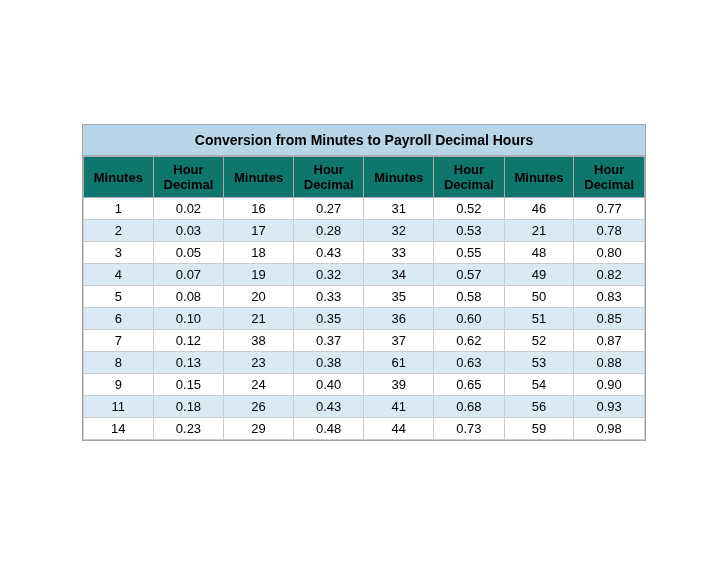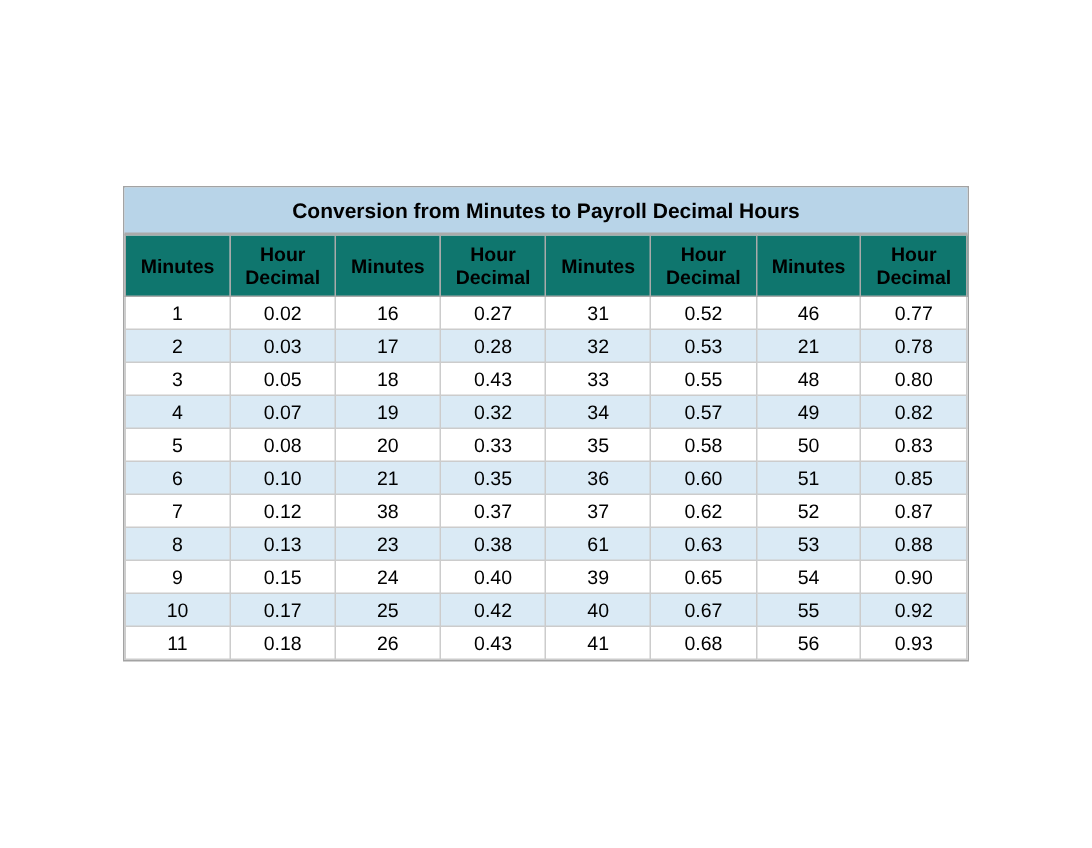--- a/index.html
+++ b/index.html
@@ -154,34 +154,34 @@
           <td>9</td>
           <td>0.15</td>
           <td>24</td>
           <td>0.40</td>
           <td>39</td>
           <td>0.65</td>
           <td>54</td>
           <td>0.90</td>
         </tr>
         <tr>
-          <td>10</td>
-          <td>0.17</td>
-          <td>25</td>
-          <td>0.42</td>
-          <td>40</td>
-          <td>0.67</td>
-          <td>55</td>
-          <td>0.92</td>
-        </tr>
-        <tr>
           <td>11</td>
           <td>0.18</td>
           <td>26</td>
           <td>0.43</td>
           <td>41</td>
           <td>0.68</td>
           <td>56</td>
           <td>0.93</td>
         </tr>
+        <tr>
+          <td>14</td>
+          <td>0.23</td>
+          <td>29</td>
+          <td>0.48</td>
+          <td>44</td>
+          <td>0.73</td>
+          <td>59</td>
+          <td>0.98</td>
+        </tr>
       </tbody>
   </table>
 </div>
 
 </body></html>

